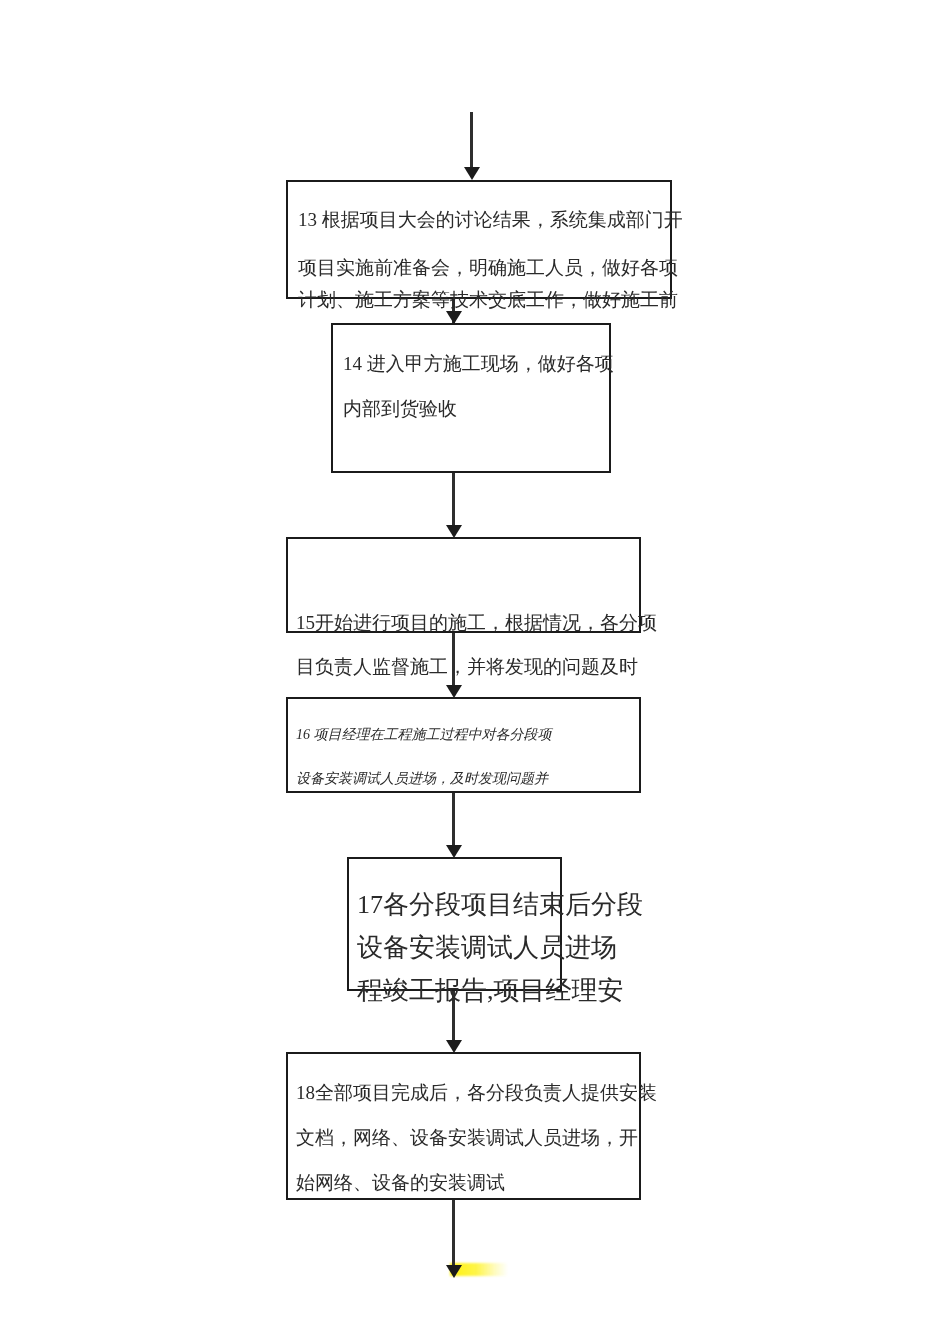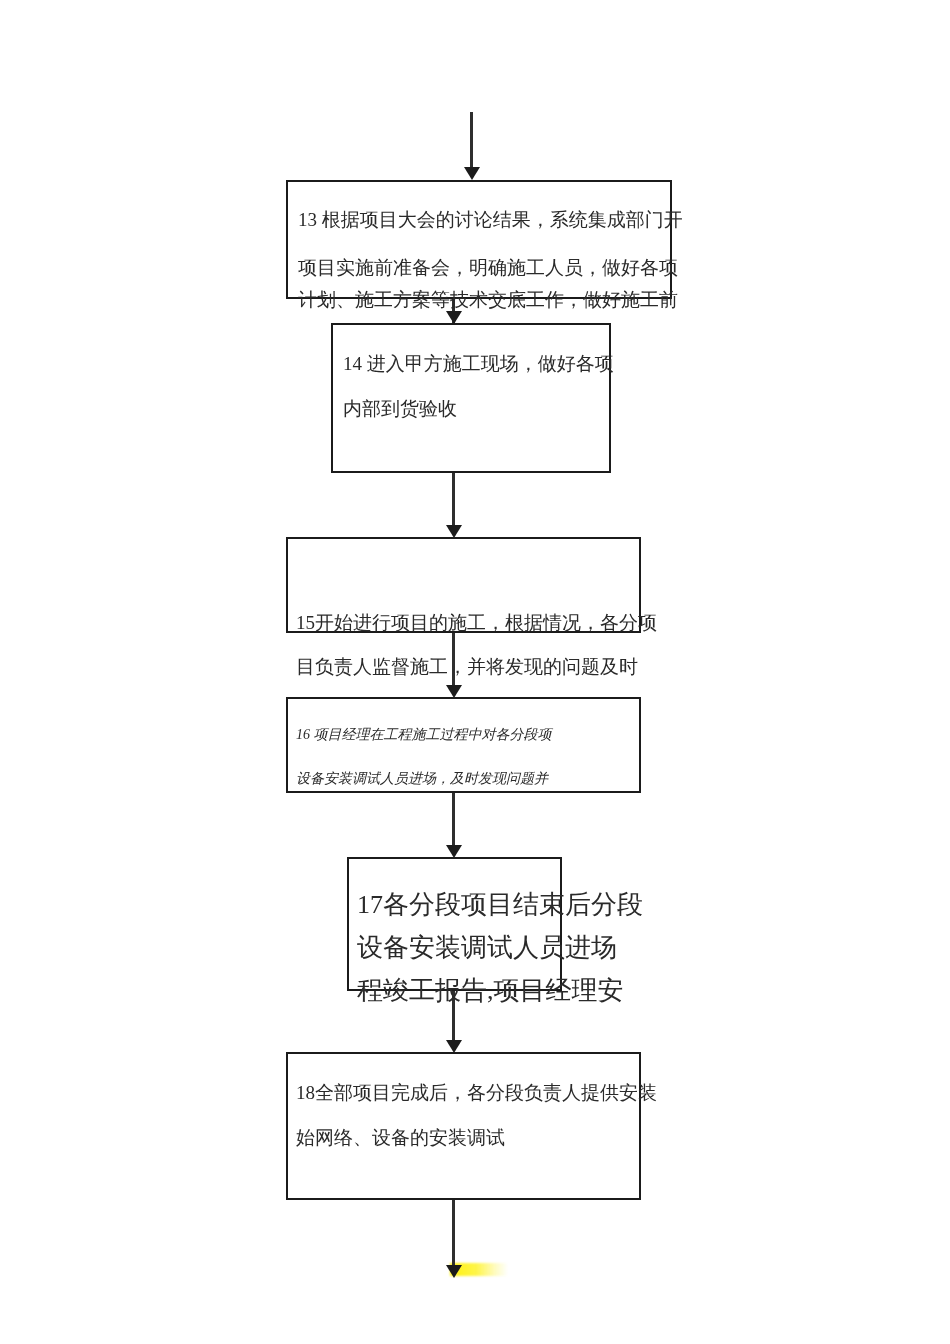--- a/index.html
+++ b/index.html
@@ -158,20 +158,21 @@
   </div>
 
   <div class="conn" style="left:452px; top:991px; width:3px; height:63px;">
     <div class="conn-stem" style="height:51px;"></div>
     <div class="conn-head" style="top:49px;"></div>
   </div>
 
   <div class="node" style="left:286px; top:1052px; width:355px; height:148px;"></div>
   <div class="node-text" style="left:286px; top:1052px; width:338px; padding:18px 10px 0 10px; font-size:19px; line-height:45px; z-index:5;">
     <div class="line">18全部项目完成后，各分段负责人提供安装</div>
+    <div class="line">文档，网络、设备安装调试人员进场，开</div>
     <div class="line">始网络、设备的安装调试</div>
   </div>
 
   <div class="conn" style="left:452px; top:1200px; width:3px; height:84px;">
     <div class="conn-stem" style="height:72px;"></div>
     <div class="conn-head" style="top:65px;"></div>
   </div>
 
   <div class="highlight-artifact" style="left:450px; top:1263px; width:58px; height:13px;"></div>
   <div class="artifact-text" style="left:458px; top:1264px;"></div>

